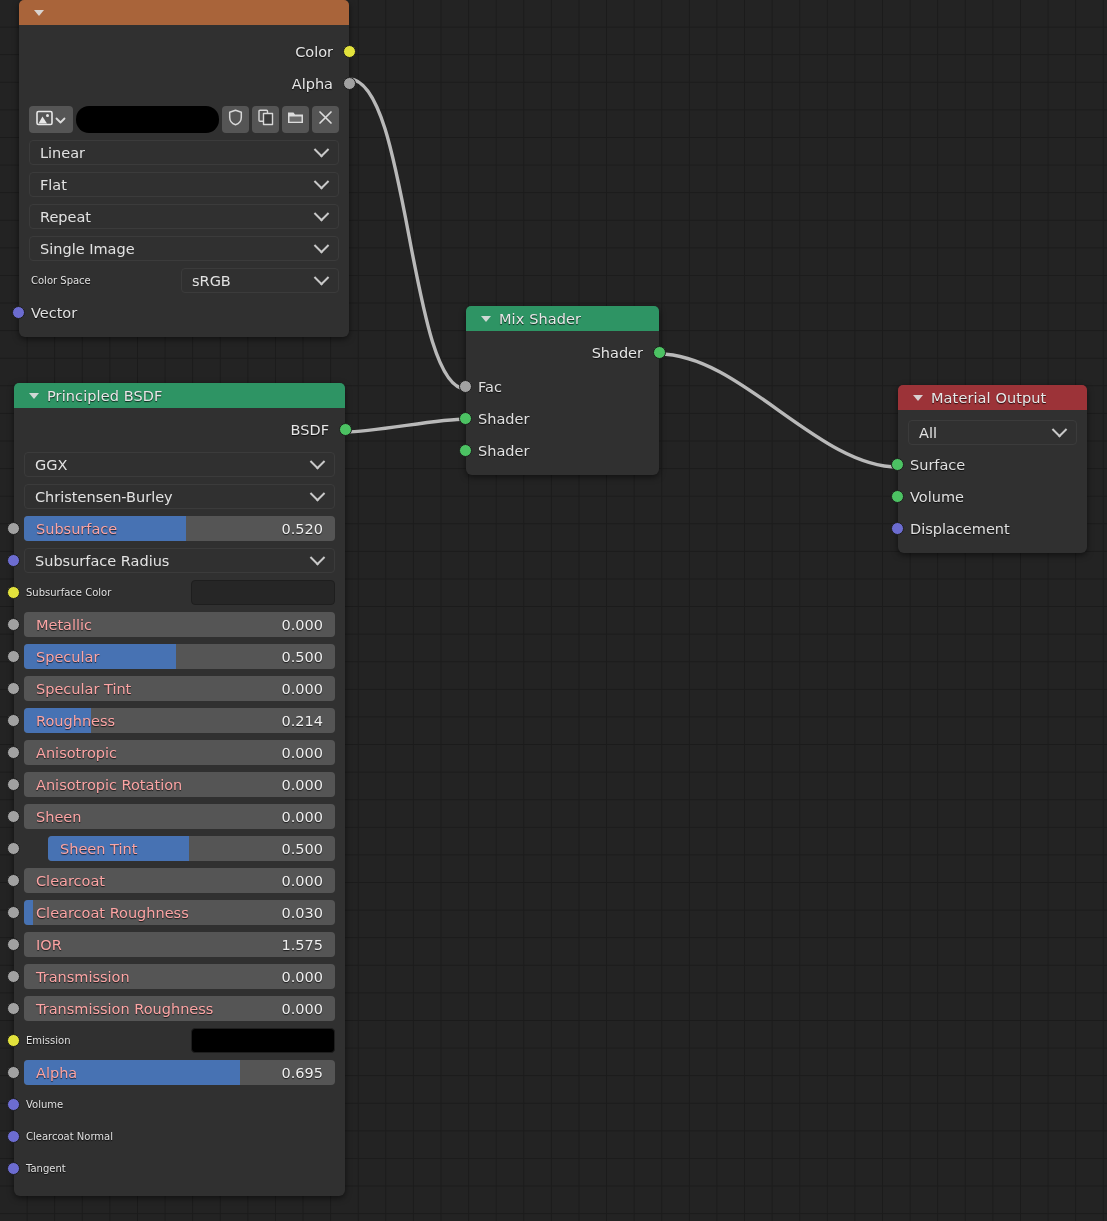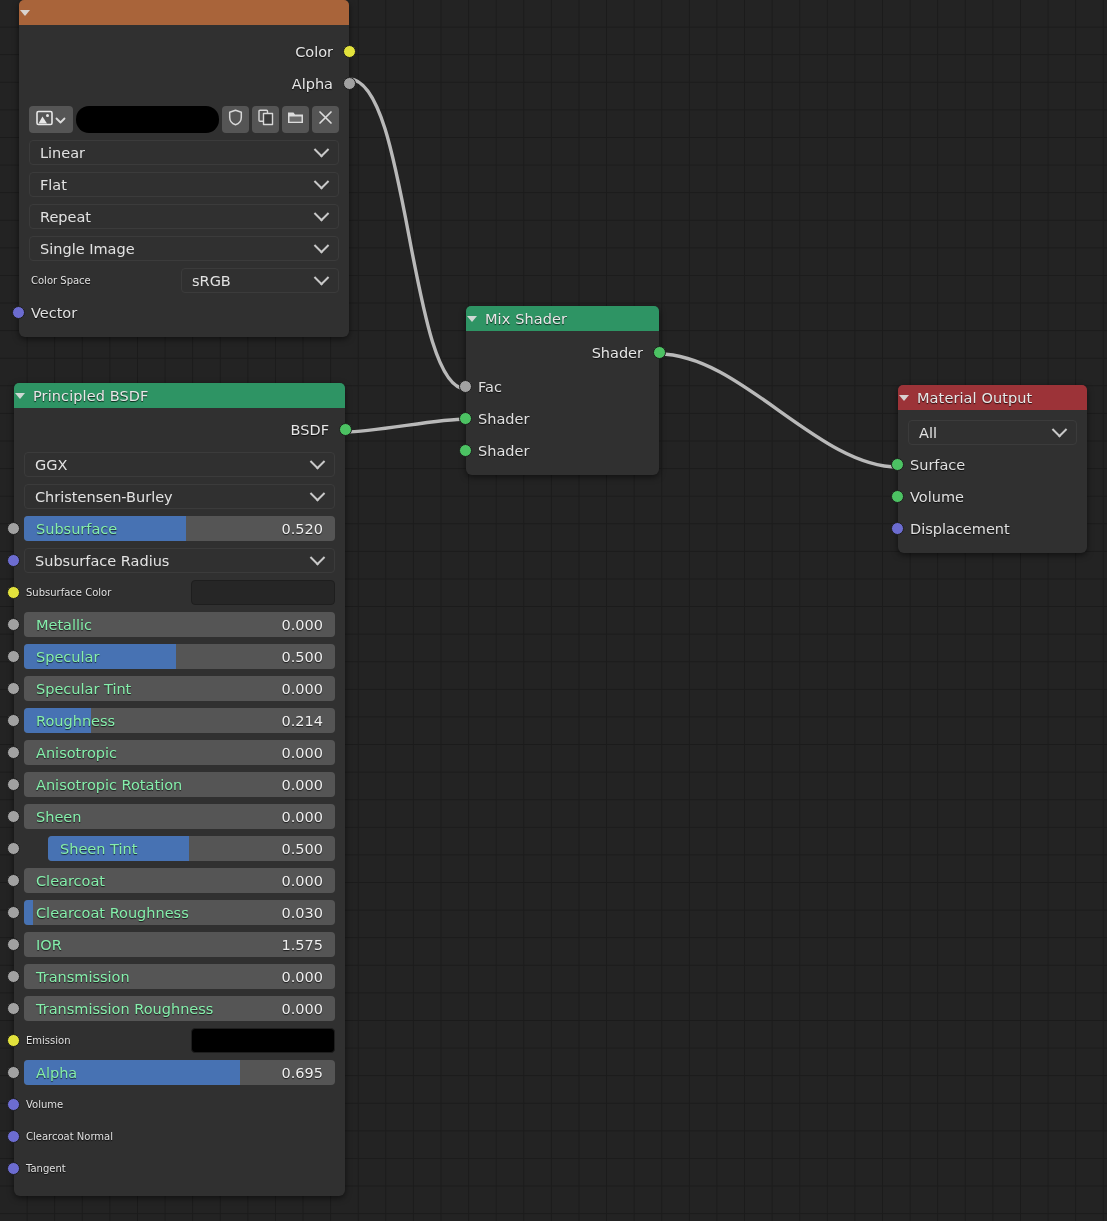--- a/index.html
+++ b/index.html
@@ -26,21 +26,21 @@
     position: absolute;
     background: #303030;
     border-radius: 6px;
     box-shadow: 0 2px 6px rgba(0,0,0,0.55);
     box-sizing: border-box;
   }
   .node-header {
     height: 25px;
     border-radius: 5px 5px 0 0;
     display: flex; align-items: center;
-    padding-left: 1px;
+    padding-left: 15px;
     color: #e8e8e8;
     font-size: 14.5px;
     letter-spacing: .1px;
     text-shadow: 0 1px 1px rgba(0,0,0,.75);
     box-sizing: border-box;
   }
   .hdr-orange { background: #a9643a; }
   .hdr-green  { background: #2e9464; }
   .hdr-red    { background: #9c3338; }
   .tri {
@@ -115,21 +115,21 @@
     border-radius: 4px;
     overflow: hidden;
     display: flex; align-items: center;
   }
   .slider .fill {
     position: absolute; left: 0; top: 0; bottom: 0;
     background: #4772b3;
   }
   .slider .sname {
     position: relative;
-    color: #86efac; font-size: 14.5px;
+    color: #fca5a5; font-size: 14.5px;
     padding-left: 12px;
     text-shadow: 0 1px 1px rgba(0,0,0,.7);
     white-space: nowrap;
   }
   .slider .sval {
     position: relative;
     margin-left: auto;
     color: #efefef; font-size: 14.5px;
     padding-right: 12px;
     text-shadow: 0 1px 1px rgba(0,0,0,.7);

